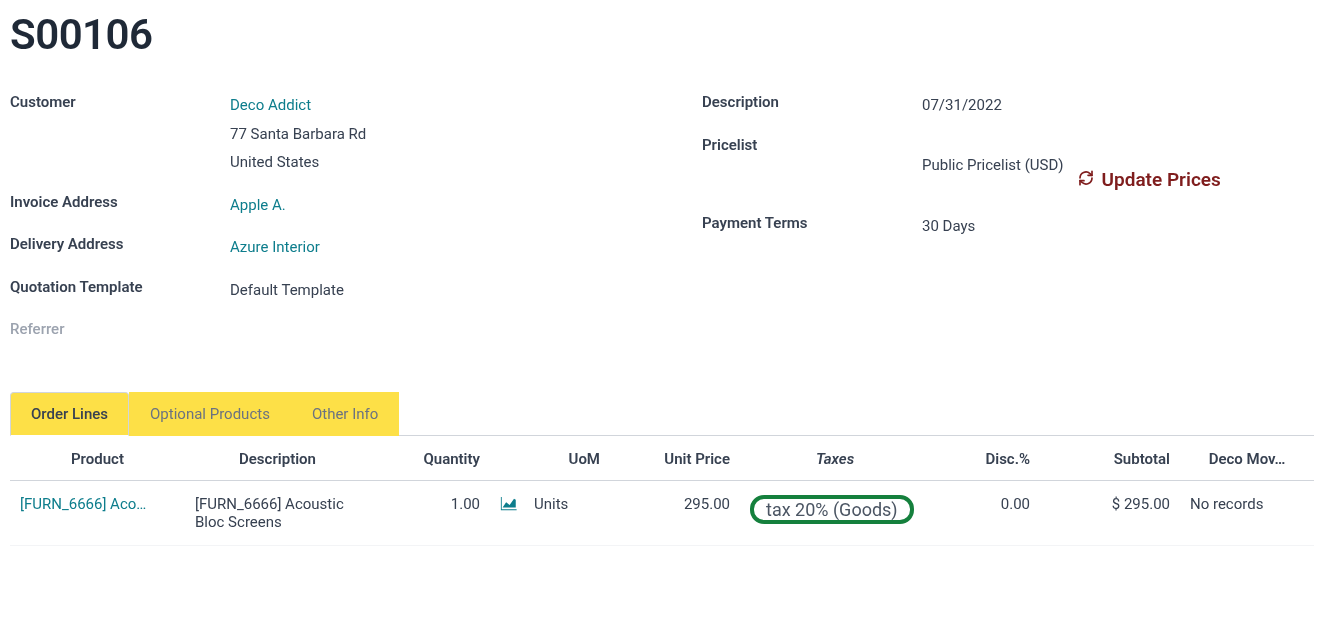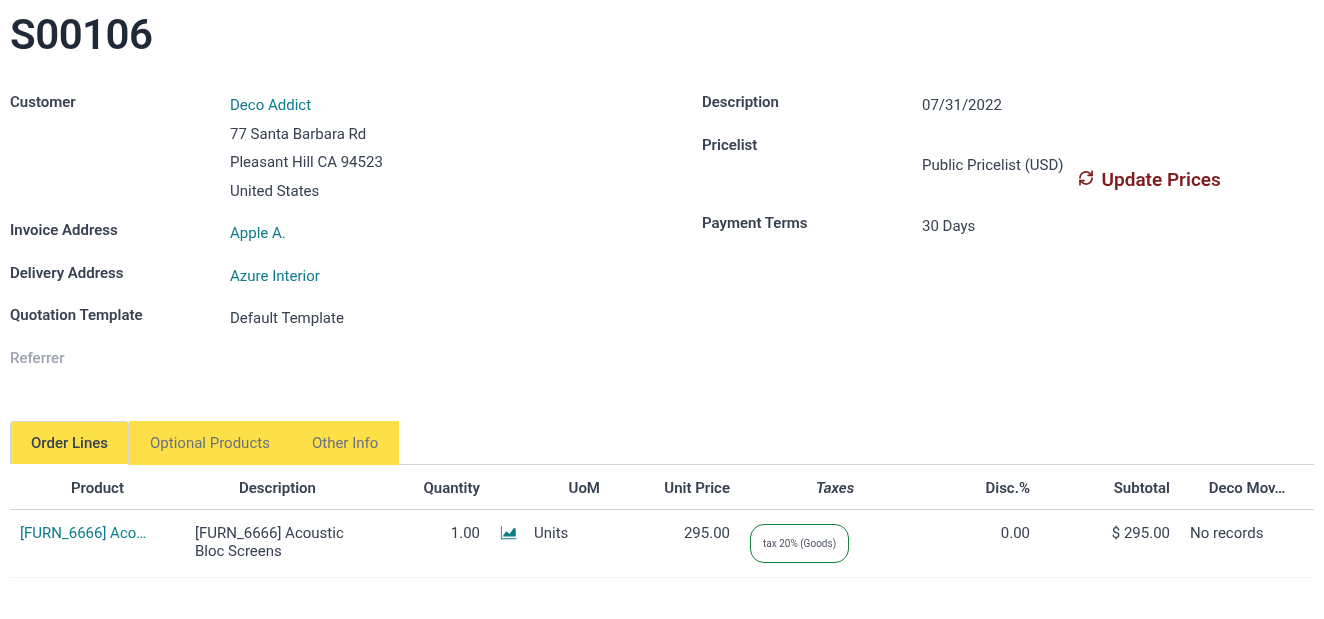--- a/index.html
+++ b/index.html
@@ -125,24 +125,24 @@
       border-bottom: 1px solid #f3f4f6;
     }
     .table tbody td.right {
       text-align: right;
     }
     .product-link {
       color: #0d7d8c;
     }
     .tax-tag {
       display: inline-block;
-      border: 1px solid #15803d;
+      border: 4px solid #15803d;
       border-radius: 14px;
-      padding: 13px 12px;
-      font-size: 10px;
+      padding: 0 12px;
+      font-size: 18px;
       color: #4b5563;
     }
     .uom-cell {
       display: flex;
       align-items: center;
       gap: 16px;
     }
     .chart-icon {
       color: #0d7d8c;
       display: inline-flex;
@@ -166,21 +166,20 @@
 
 <div class="form-grid">
   <div class="form-column">
 
     <div class="form-row">
       <div class="form-label">Customer</div>
       <div class="form-value">
         <div class="link-value">Deco Addict</div>
         <div class="address-lines">
           <div>77 Santa Barbara Rd</div>
-          <div>Pleasant Hill CA 94523</div>
           <div>United States</div>
         </div>
       </div>
     </div>
 
     <div class="form-row">
       <div class="form-label">Invoice Address</div>
       <div class="form-value link-value">Apple A.</div>
     </div>
 

